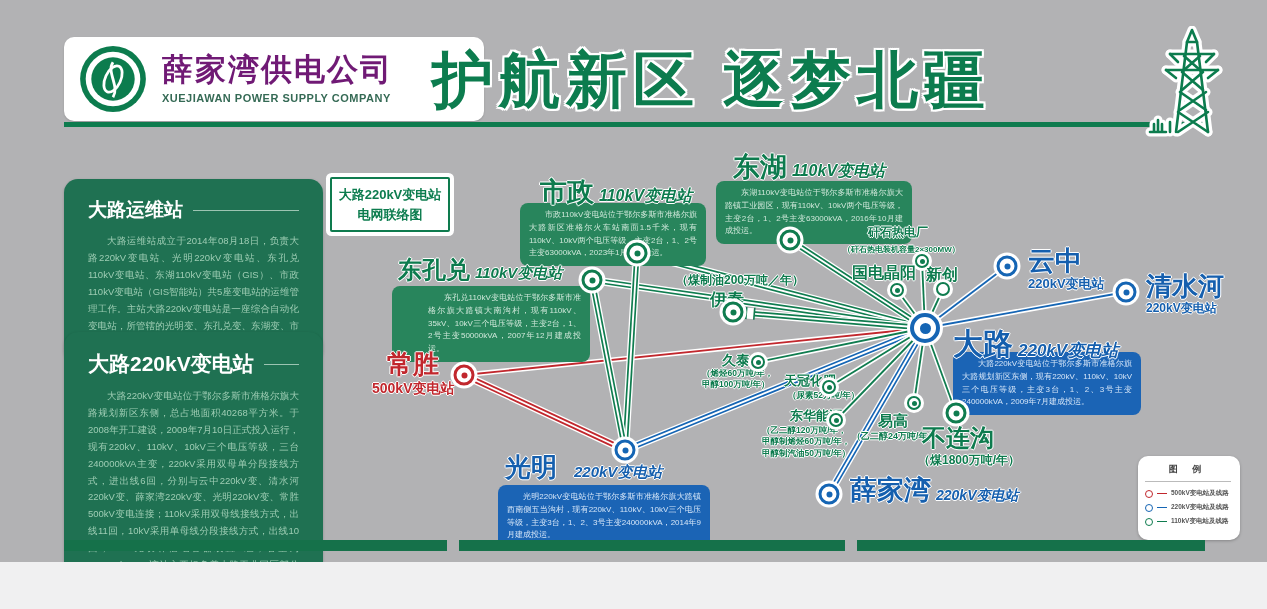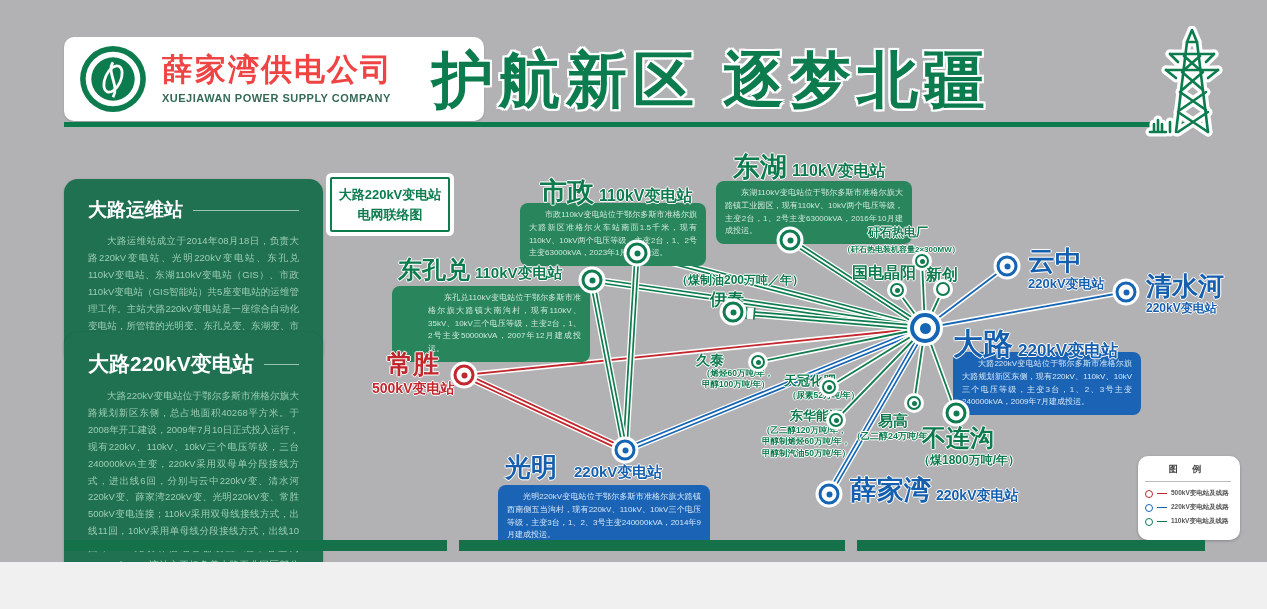--- a/index.html
+++ b/index.html
@@ -4,21 +4,21 @@
 <style>
   html,body{margin:0;padding:0;background:#c9c9cb;font-family:"Liberation Sans","DejaVu Sans",sans-serif;}
   .board{position:relative;width:1267px;height:609px;background:#b2b2b4;overflow:hidden;}
   .bottom-strip{position:absolute;left:0;bottom:0;width:100%;height:47px;background:#f0f0f1;}
 
   
   .logo-card{position:absolute;left:64px;top:37px;width:420px;height:84px;background:#fff;border-radius:10px;
     display:flex;align-items:center;padding:0 14px;box-sizing:border-box;box-shadow:0 1px 2px rgba(0,0,0,.15);}
   .logo-circle{flex:0 0 70px;height:70px;margin-right:14px;}
   .logo-names{display:flex;flex-direction:column;line-height:1.05;}
-  .company-cn{font-size:31px;font-weight:900;color:#ef4444;letter-spacing:2px;}
+  .company-cn{font-size:31px;font-weight:900;color:#701a75;letter-spacing:2px;}
   .company-en{font-size:11px;font-weight:700;color:#33655031;color:#356a55;letter-spacing:.5px;margin-top:6px;
     text-shadow:0 1px 0 rgba(255,255,255,.8);}
   .main-title{position:absolute;left:432px;top:36px;width:710px;height:90px;display:flex;align-items:center;
     font-size:61px;font-weight:900;color:#0c7c4e;letter-spacing:6px;white-space:nowrap;
     text-shadow:-2px 0 0 #fff,2px 0 0 #fff,0 -2px 0 #fff,0 2px 0 #fff,2px 2px 0 #fff,-2px -2px 0 #fff,2px -2px 0 #fff,-2px 2px 0 #fff;}
   .header-rule{position:absolute;left:64px;top:122px;width:1141px;height:5px;background:#0e7b4e;}
   .tower{position:absolute;left:1140px;top:26px;width:100px;height:112px;}
 
   
   .panel{position:absolute;left:64px;width:259px;background:#1f7152;border-radius:14px;box-sizing:border-box;
@@ -42,21 +42,21 @@
   .node.lg{width:22px;height:22px;border:4px solid #000;} .node.lg::after{width:11px;height:11px;}
   .node.sm{width:10px;height:10px;border:2px solid #000;} .node.sm::after{width:5px;height:5px;}
   .node.green{border-color:#0f7c4f;} .node.green::after{background:#0f7c4f;}
   .node.blue{border-color:#1565b4;} .node.blue::after{background:#1565b4;}
   .node.red{border-color:#c1272d;} .node.red::after{background:#c1272d;}
   .node.hollow{border-width:2px;} .node.hollow::after{display:none;}
 
   .nlabel{position:absolute;font-weight:900;white-space:nowrap;
     text-shadow:-1px 0 0 #fff,1px 0 0 #fff,0 -1px 0 #fff,0 1px 0 #fff;}
   .nlabel.row{display:flex;align-items:flex-end;gap:5px;}
-  .nlabel.row .nsub{margin-bottom:3px;}
+  .nlabel.row .nsub{margin-bottom:3px;font-style:italic;}
   .nlabel.col .nname,.nlabel.col .nsub{display:block;line-height:1.15;}
   .nnote{position:absolute;font-weight:700;line-height:1.35;white-space:nowrap;
     text-shadow:-1px 0 0 #fff,1px 0 0 #fff,0 -1px 0 #fff,0 1px 0 #fff;}
   .green{color:#0d7b4e;} .blue{color:#155fae;} .red{color:#c1272d;}
 
   .descbox{position:absolute;border-radius:8px;padding:6px 9px;box-sizing:border-box;
     font-size:8px;line-height:1.6;text-indent:2em;text-align:justify;}
   .descbox.green{background:#28855c;color:#cfe8da;}
   .descbox.blue{background:#1b64b5;color:#d4e5f8;}
 
@@ -244,21 +244,21 @@
       </div>
       <div class="node sm green" style="left: 922px; top: 261px;"></div>
       <div class="nlabel green col" style="left: 852px; top: 264px;">
         <span class="nname" style="font-size: 16px;">国电晶阳</span>
       </div>
       <div class="node sm green" style="left: 897px; top: 290px;"></div>
       <div class="nlabel green col" style="left: 926px; top: 266px;">
         <span class="nname" style="font-size: 16px;">新创</span>
       </div>
       <div class="node sm green hollow" style="left: 943px; top: 289px;"></div>
-      <div class="nlabel green col" style="left: 696px; top: 352px;">
+      <div class="nlabel green col" style="left: 722px; top: 352px;">
         <span class="nname" style="font-size: 14px;">久泰</span>
       </div>
       <div class="nnote green" style="left: 702px; top: 368px; font-size: 8.5px;">
         <div>（烯烃60万吨/年，</div>
         <div>甲醇100万吨/年）</div>
       </div>
       <div class="node sm green" style="left: 758px; top: 362px;"></div>
       <div class="nlabel green col" style="left: 784px; top: 374px;">
         <span class="nname" style="font-size: 13px;">天冠化肥</span>
       </div>

